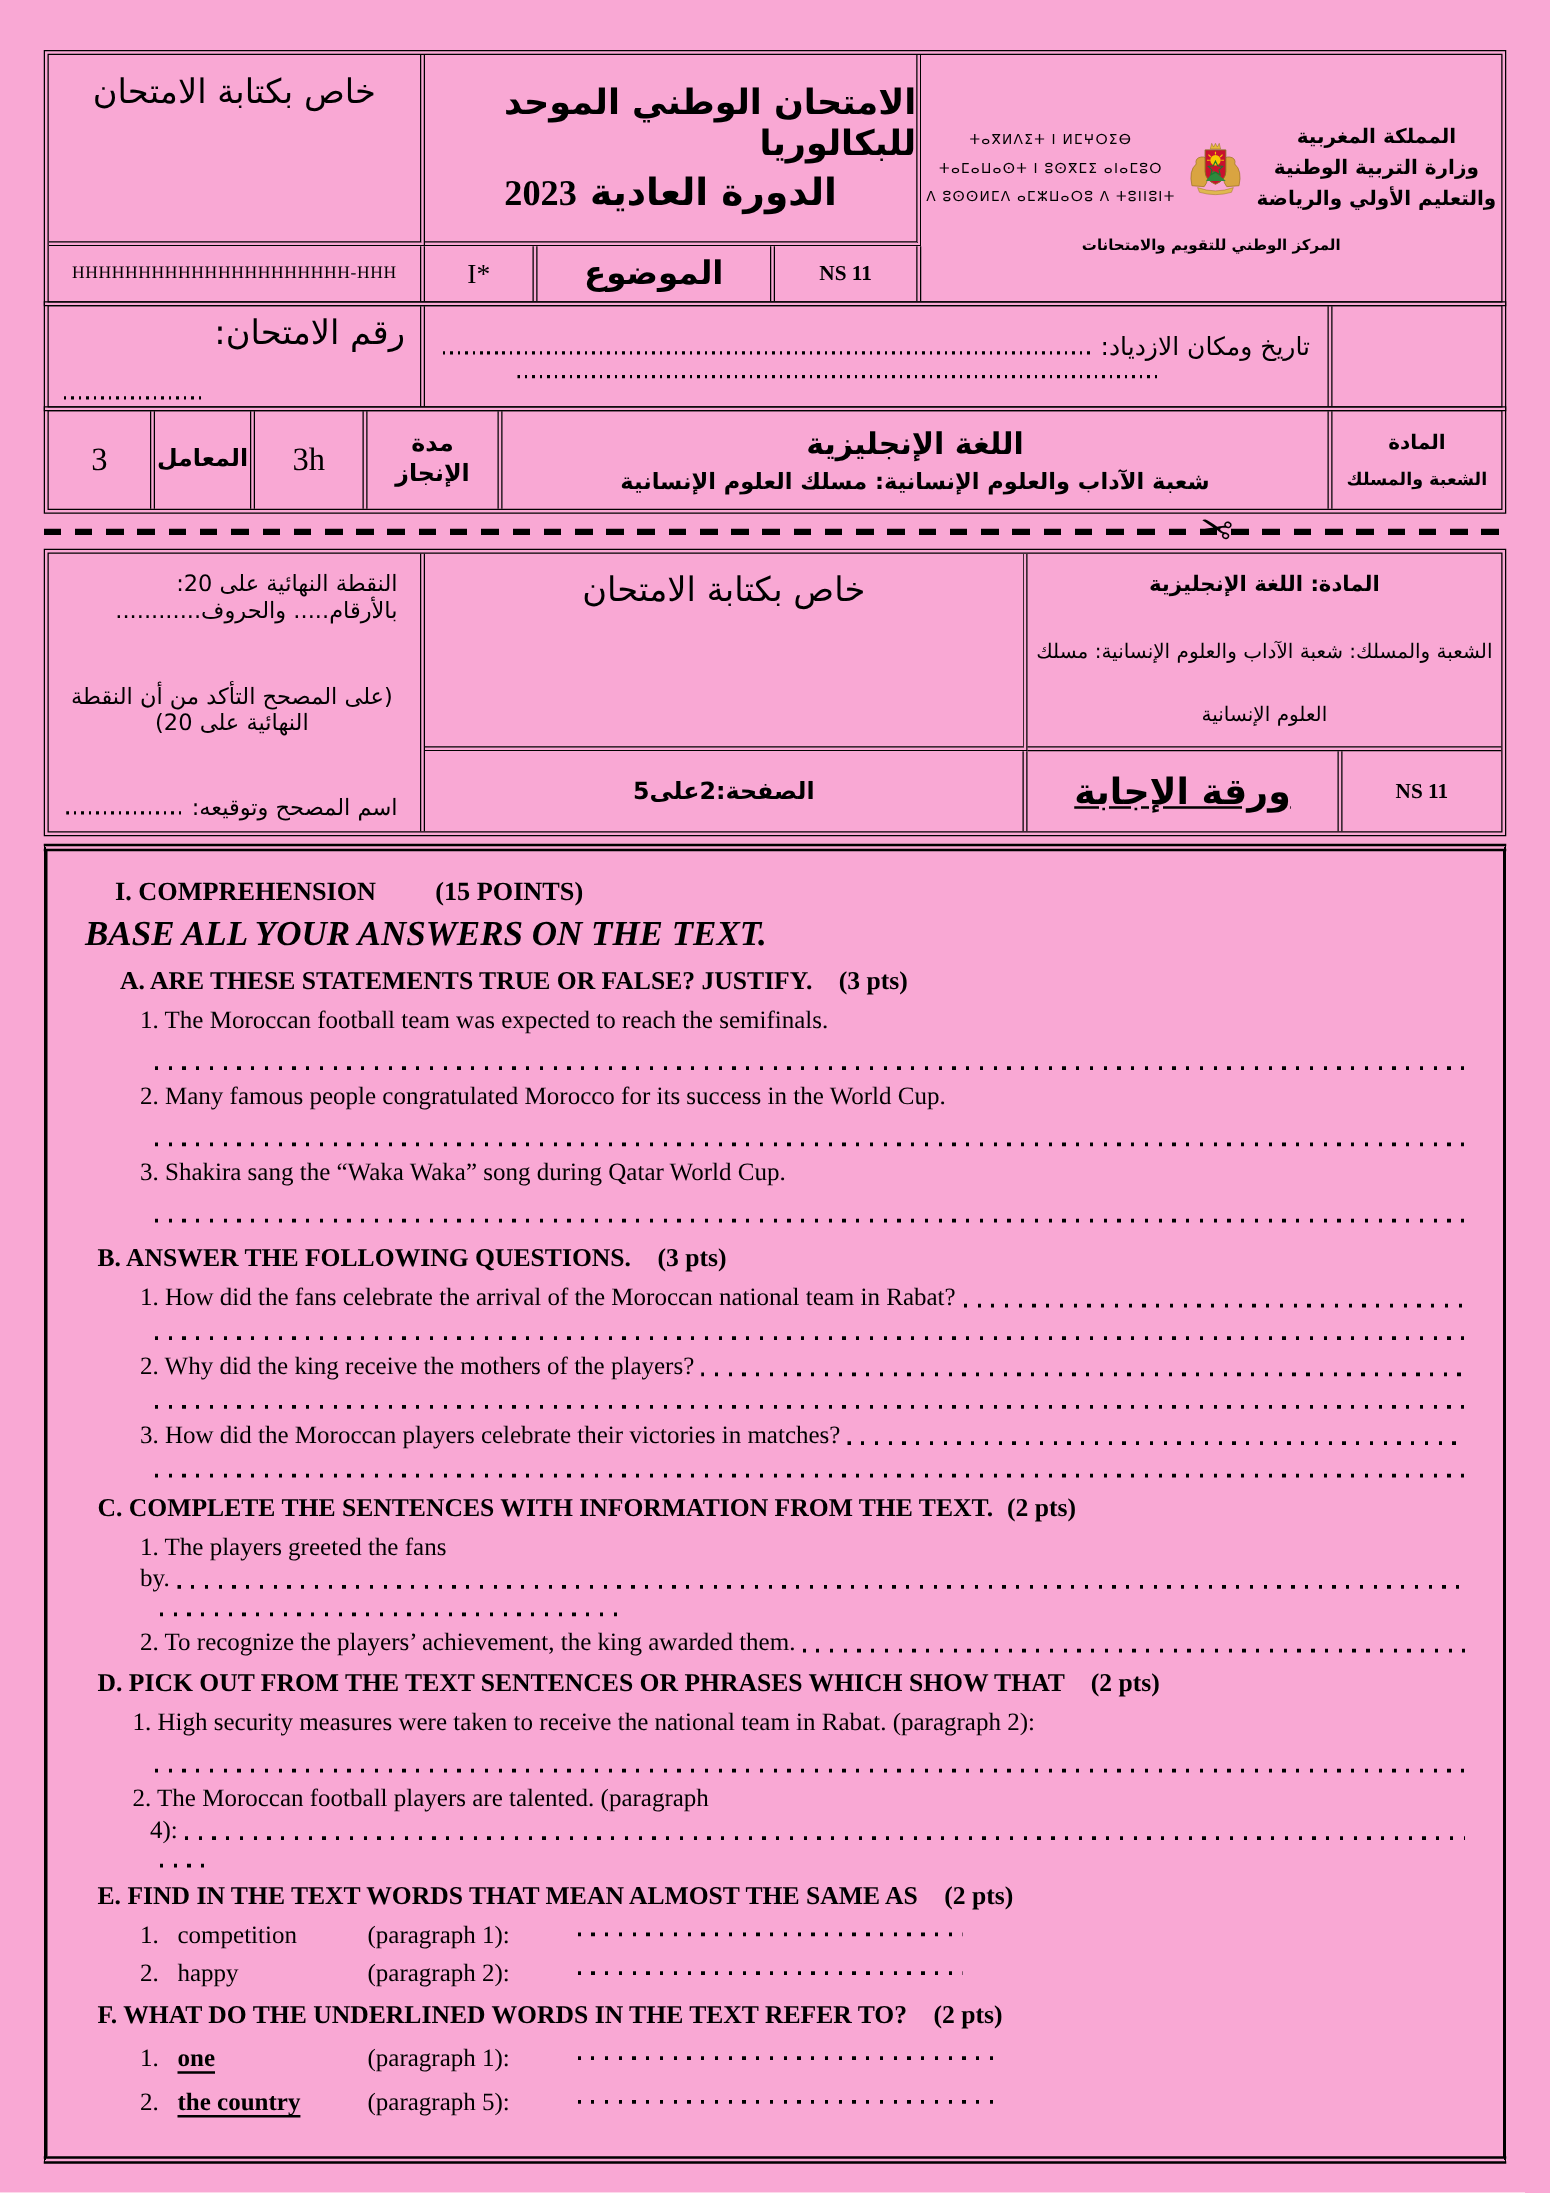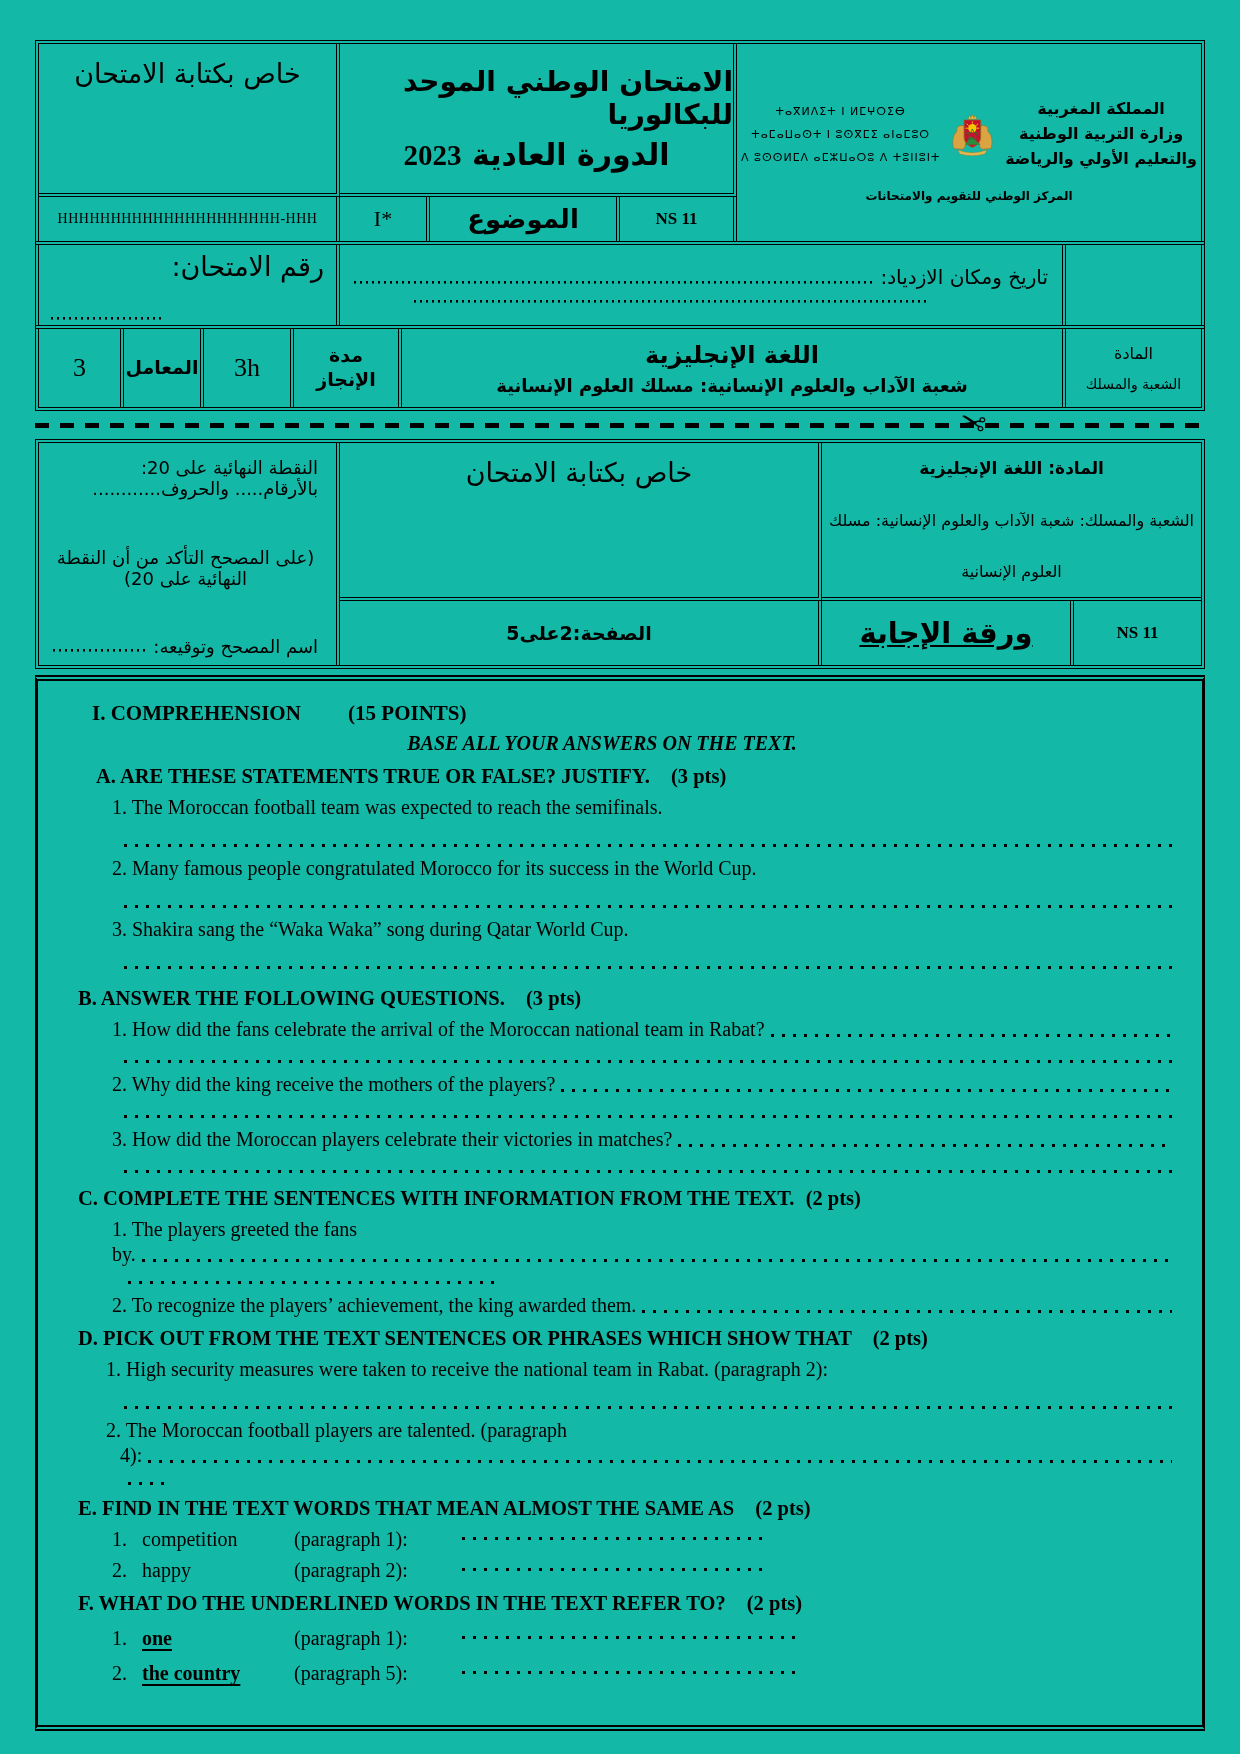--- a/index.html
+++ b/index.html
@@ -1,16 +1,16 @@
 <!DOCTYPE html>
 <html lang="en"><head>
 <meta charset="utf-8">
 <style>
   html,body{margin:0;padding:0;background:#fff;}
-  .sheet{position:relative;width:1240px;height:1754px;overflow:hidden;background:#14b8a6;
+  .sheet{position:relative;width:1240px;height:1754px;overflow:hidden;background:#f9a8d4;
          box-sizing:border-box;padding:40px 35px 0 35px;color:#000;
          font-family:"Liberation Serif","DejaVu Serif",serif;}
   .ar{font-family:"DejaVu Sans",sans-serif;}
   
   .grid{display:grid;border:4px double #000;box-sizing:border-box;}
   .grid + .grid{margin-top:-4px;}
   .cell{box-sizing:border-box;display:flex;flex-direction:column;justify-content:center;
         align-items:center;overflow:hidden;}
   .br{border-right:4px double #000;} .bb{border-bottom:4px double #000;}
   .g1{grid-template-columns:301px 90px 190px 117px 1fr;grid-template-rows:153px 44px;}
@@ -40,21 +40,21 @@
   .dotfill{flex:1 1 auto;align-self:stretch;background-image:repeating-linear-gradient(to right,#000 0 2px,transparent 2px 6px);
            background-size:100% 2.6px;background-repeat:no-repeat;background-position:left bottom 5px;min-height:18px;}
   .contdots{height:12px;margin:0 120px 0 60px;background-image:repeating-linear-gradient(to right,#000 0 2px,transparent 2px 6px);
             background-size:100% 2.6px;background-repeat:no-repeat;background-position:left bottom 2px;}
   
   .big{font-size:26px;}
   .sidearab{font-size:19px;font-weight:bold;line-height:1.25;}
   .subjcenter{gap:6px;}
   .subj1{font-size:24px;font-weight:bold;}
   .subj2{font-size:18px;font-weight:bold;}
-  .sidecol{justify-content:space-around;font-size:16px;padding:8px 6px;}
+  .sidecol{justify-content:space-around;font-size:16px;padding:8px 6px;font-weight:bold;}
   
   .divider{position:relative;height:28px;}
   .dashes{position:absolute;left:0;right:0;top:12px;height:5px;
           background:repeating-linear-gradient(to right,#000 0 14px,transparent 14px 25px);}
   .scissors{position:absolute;left:79%;top:-7px;font-size:32px;transform:scaleX(-1) rotate(-12deg);
             font-family:"DejaVu Sans",sans-serif;background:transparent;}
   
   .scorecell{direction:rtl;justify-content:space-between;align-items:stretch;padding:14px 18px 8px 14px;}
   .scoreline{font-size:18px;text-align:right;}
   .scorenote{font-size:18px;text-align:center;}
@@ -62,21 +62,21 @@
   .subjinfo{direction:rtl;font-size:16px;line-height:1.5;text-align:center;padding:6px;gap:27px;}
   .subjinfo .l1{font-weight:bold;font-size:17px;}
   .pagecell{font-size:19px;font-weight:bold;direction:rtl;}
   .sheetlbl{font-size:29px;font-weight:bold;text-decoration:underline;}
   
   .bodybox{margin-top:6px;border-left:3px solid #000;border-right:3px solid #000;
            border-top:6px double #000;border-bottom:6px double #000;
            height:1056px;box-sizing:border-box;padding:16px 26px 0 30px;overflow:hidden;}
   .hline{font-size:21px;font-weight:bold;margin:4px 0 2px 24px;}
   .hline .pts{margin-left:42px;}
-  .banner{font-size:20px;font-weight:bold;font-style:italic;text-align:center;margin:6px 40px 4px 0;}
+  .banner{font-size:28px;font-weight:bold;font-style:italic;text-align:left;margin:6px 40px 4px 0;}
   .sect{font-size:20.5px;font-weight:bold;margin:10px 0 2px 10px;}
   .sect .pts{margin-left:16px;}
   .sect.inA{margin-left:28px;}
   .q{font-size:20px;margin:8px 0 0 44px;}
   .qrow{display:flex;align-items:center;margin:8px 4px 0 44px;font-size:20px;}
   .qrow .dot-inline{flex:1 1 auto;margin-left:6px;background-image:repeating-linear-gradient(to right,#000 0 2.6px,transparent 2.6px 11px);
         background-size:100% 3px;background-repeat:no-repeat;background-position:left bottom 4px;align-self:stretch;}
   .dotline{height:14px;margin:16px 4px 4px 56px;background-image:repeating-linear-gradient(to right,#000 0 2.6px,transparent 2.6px 11px);
            background-size:100% 3px;background-repeat:no-repeat;background-position:left bottom 2px;}
   .dotline.tight{margin-top:10px;}

